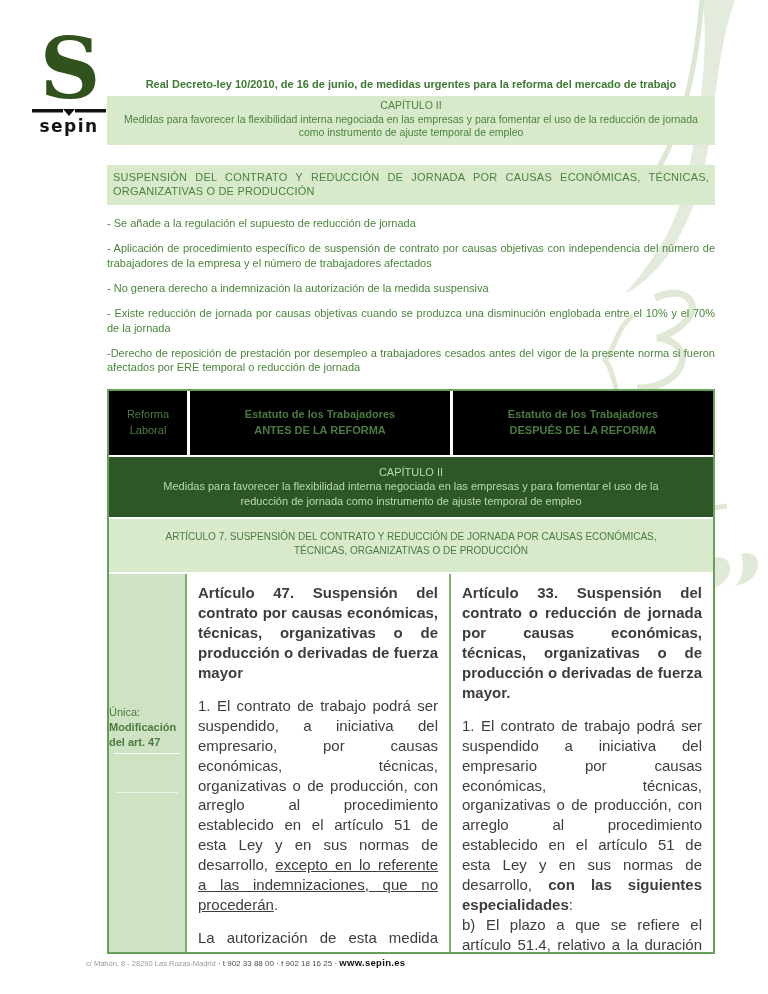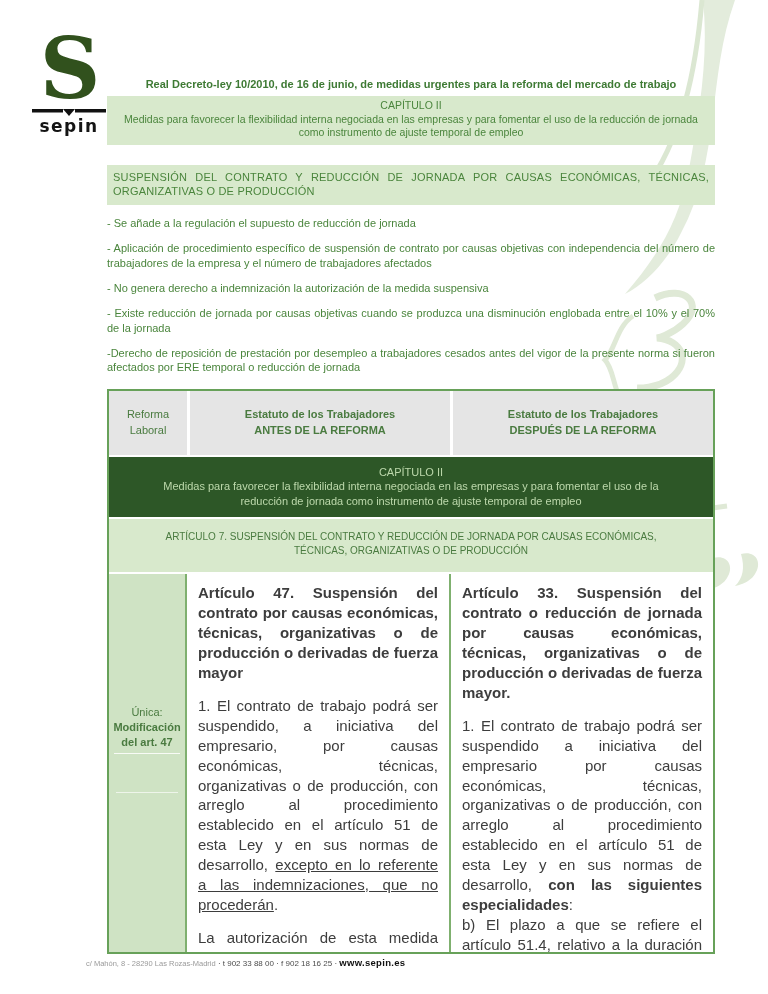--- a/index.html
+++ b/index.html
@@ -31,40 +31,40 @@
   .section-box{
     margin-top:20px;padding:5px 6px 6px;font-size:11px;line-height:1.35;
     text-align:justify;letter-spacing:0.2px;
   }
   .bullet{margin-top:11px;font-size:11px;line-height:1.3;color:#4a853c;text-align:justify;}
   .bullet.single{text-align:left;}
   
   .tbl{margin-top:14px;border:2px solid #67a159;background:#ffffff;}
   .tr-head{display:flex;height:64px;}
   .th{
-    background:#e5e5e5;display:flex;flex-direction:column;justify-content:center;
+    background:#000000;display:flex;flex-direction:column;justify-content:center;
     text-align:center;color:#4a7b40;font-size:11px;line-height:1.45;
   }
   .th-c1{width:78px;border-right:3px solid #fff;font-weight:normal;}
   .th-c2{flex:1;border-right:3px solid #fff;font-weight:bold;}
   .th-c3{flex:1;font-weight:bold;}
   .tr-chapter{
     background:#2d5727;color:#bcd8ab;text-align:center;font-size:11px;line-height:1.35;
     padding:8px 42px;border-top:2px solid #fff;border-bottom:2px solid #fff;box-sizing:border-box;min-height:58px;
   }
   .tr-article{
     background:#d8e9cc;color:#4a7b40;text-align:center;font-size:10px;line-height:1.4;
     padding:11px 34px;border-bottom:2px solid #fff;box-sizing:border-box;min-height:55px;
   }
   .tr-body{display:flex;height:378px;}
   .td-label{
     width:78px;background:#cfe3c4;border-right:2px solid #7fb06f;box-sizing:border-box;
     display:flex;flex-direction:column;justify-content:center;
   }
-  .label-wrap{text-align:center;color:#4a7b40;font-size:11px;line-height:1.35;margin-bottom:28px;}
+  .label-wrap{text-align:left;color:#4a7b40;font-size:11px;line-height:1.35;margin-bottom:28px;}
   .label-rule-1{height:1px;background:rgba(255,255,255,0.85);margin:3px 5px 0;}
   .label-rule-2{height:1px;background:rgba(255,255,255,0.65);margin:38px 7px 0;}
   .td-text{
     flex:1;padding:9px 11px 7px;font-size:15px;color:#3d3d3d;line-height:1.33;
     display:flex;flex-direction:column;text-align:justify;box-sizing:border-box;overflow:hidden;
   }
   .td-before{border-right:2px solid #7fb06f;}
   .cell-heading{font-weight:bold;margin:0 0 14px 0;}
   .para{margin:0;}
   .para + .para{margin-top:13px;}

